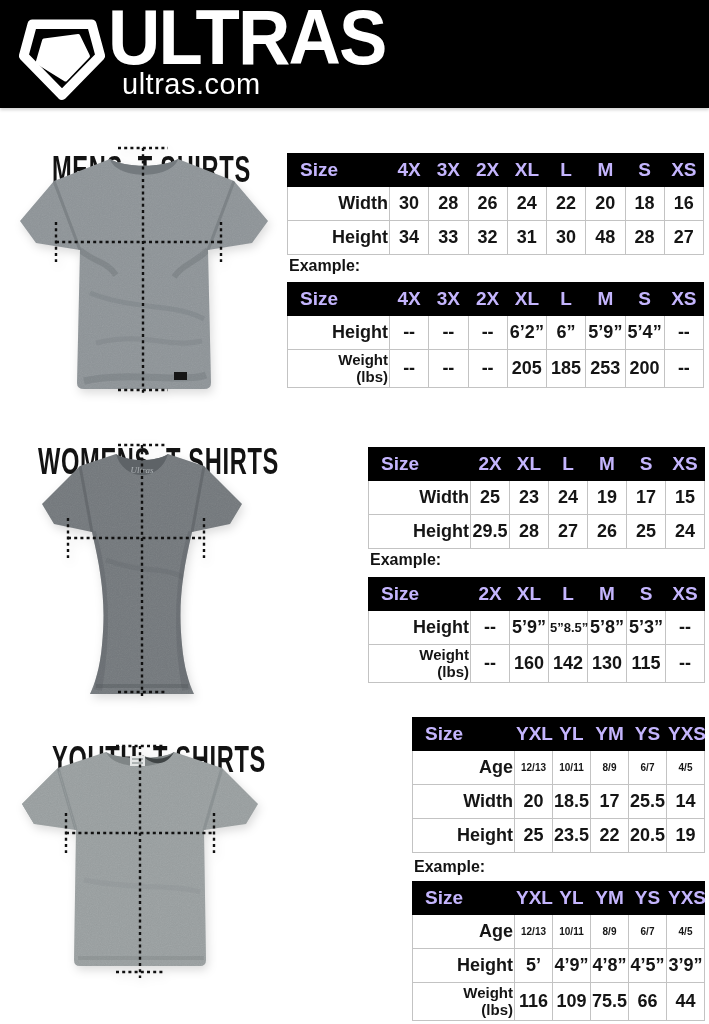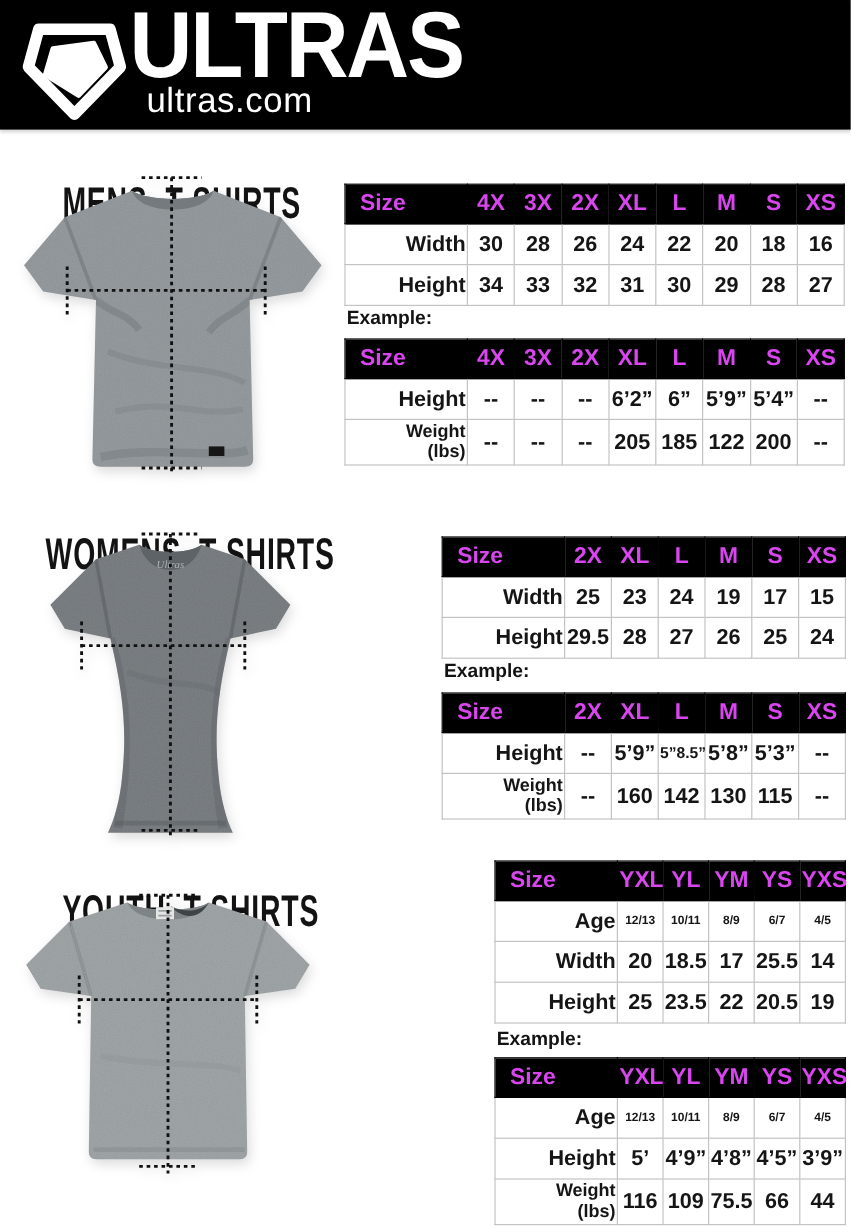--- a/index.html
+++ b/index.html
@@ -19,21 +19,21 @@
 
   
   .shirt-svg{position:absolute;filter:drop-shadow(2px 4px 5px rgba(0,0,0,.14));}
   .svg-mens{left:6px;top:143px;width:276px;height:256px;}
   .svg-womens{left:6px;top:440px;width:272px;height:262px;}
   .svg-youth{left:14px;top:740px;width:252px;height:244px;}
   .dash{stroke:#101010;stroke-width:2.4;stroke-dasharray:3 3.2;fill:none;}
 
   
   table.tbl{position:absolute;border-collapse:collapse;table-layout:fixed;background:#fff;}
-  table.tbl th{background:#000;color:#d946ef;font-size:19px;font-weight:bold;height:32px;text-align:center;padding:0 1px;border:1px solid #000;}
+  table.tbl th{background:#000;color:#c4b5fd;font-size:19px;font-weight:bold;height:32px;text-align:center;padding:0 1px;border:1px solid #000;}
   table.tbl th.lbl{text-align:left;padding-left:12px;width:88px;}
   table.tbl td{border:1px solid #c3c3c3;font-size:18px;font-weight:bold;text-align:center;height:31px;padding:1px;}
   table.tbl td.lbl{text-align:right;padding-left:10px;font-size:18px;}
   table.tbl td.lbl.two-line{font-size:15px;line-height:1.15;}
   table.tbl td.small{font-size:10px;}
   table.tbl td.xsmall{font-size:13px;}
   .tb-mens-1{left:287px;top:153px;width:417px;}
   .tb-mens-2{left:287px;top:282px;width:417px;}
   .tb-womens-1{left:368px;top:447px;width:337px;}
   .tb-womens-2{left:368px;top:577px;width:337px;}
@@ -126,21 +126,21 @@
         <td>18</td>
         <td>16</td>
       </tr>
       <tr>
         <td class="lbl">Height</td>
         <td>34</td>
         <td>33</td>
         <td>32</td>
         <td>31</td>
         <td>30</td>
-        <td>29</td>
+        <td>48</td>
         <td>28</td>
         <td>27</td>
       </tr>
     </tbody>
   </table>
 <div class="example-label ex-mens">Example:</div>
 <table class="tbl tb-mens-2">
     <thead>
       <tr>
         <th class="lbl">Size</th>
@@ -166,21 +166,21 @@
         <td>5’4”</td>
         <td>--</td>
       </tr>
       <tr>
         <td class="lbl two-line">Weight<br>(lbs)</td>
         <td>--</td>
         <td>--</td>
         <td>--</td>
         <td>205</td>
         <td>185</td>
-        <td>122</td>
+        <td>253</td>
         <td>200</td>
         <td>--</td>
       </tr>
     </tbody>
   </table>
 
 <h2 class="sec-title t-womens">WOMENS T-SHIRTS</h2>
 
 <svg class="shirt-svg svg-womens" viewBox="0 0 272 262">
   <defs>

